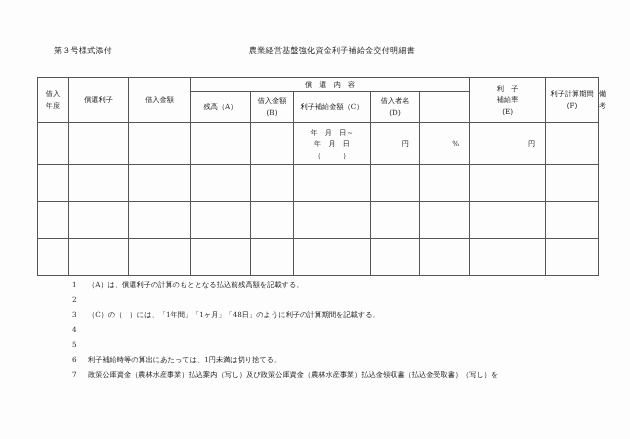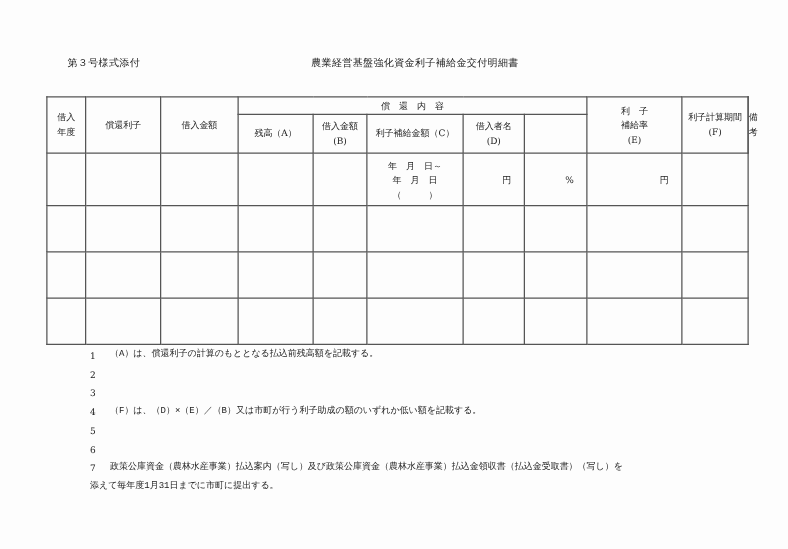--- a/index.html
+++ b/index.html
@@ -15,21 +15,21 @@
   th.row1 { height: 13px; }
   th.row2 { height: 30px; }
   .data-row td { height: 36px; vertical-align: top; margin-top: 16px; }
   .first-row td { height: 40px; }
   .right { text-align: right !important; padding-right: 10px !important; }
   .period { text-align: center; line-height: 1.75; padding-top: 1px !important; }
   .period span { display: block; }
   .notes { position: absolute; left: 72px; top: 277px; font-size: 7.2px; line-height: 15px; }
   .note { display: flex; }
   .note .num { width: 16px; flex: none; }
-  .note .txt { white-space: nowrap; font-family: Liberation Mono, monospace; }
+  .note .txt { white-space: nowrap; }
 </style>
 </head>
 <body>
 
 <div class="form-no">第３号様式添付</div>
 <div class="doc-title">農業経営基盤強化資金利子補給金交付明細書</div>
 
 <table class="grid">
   <colgroup>
     <col style="width:31px">
@@ -133,31 +133,29 @@
 <div class="notes">
   <div class="note">
     <span class="num">1</span>
     <span class="txt">（A）は、償還利子の計算のもととなる払込前残高額を記載する。</span>
   </div>
   <div class="note">
     <span class="num">2</span>
   </div>
   <div class="note">
     <span class="num">3</span>
+    <span class="txt">（C）の（　）には、「1年間」「1ヶ月」「48日」のように利子の計算期間を記載する。</span>
   </div>
   <div class="note">
     <span class="num">4</span>
-    <span class="txt">（F）は、（D）×（E）／（B）又は市町が行う利子助成の額のいずれか低い額を記載する。</span>
   </div>
   <div class="note">
     <span class="num">5</span>
   </div>
   <div class="note">
     <span class="num">6</span>
+    <span class="txt">利子補給時等の算出にあたっては、1円未満は切り捨てる。</span>
   </div>
   <div class="note">
     <span class="num">7</span>
     <span class="txt">政策公庫資金（農林水産事業）払込案内（写し）及び政策公庫資金（農林水産事業）払込金領収書（払込金受取書）（写し）を</span>
   </div>
-  <div class="note cont">
-    <span class="txt">添えて毎年度1月31日までに市町に提出する。</span>
-  </div>
 </div>
 
 </body></html>

